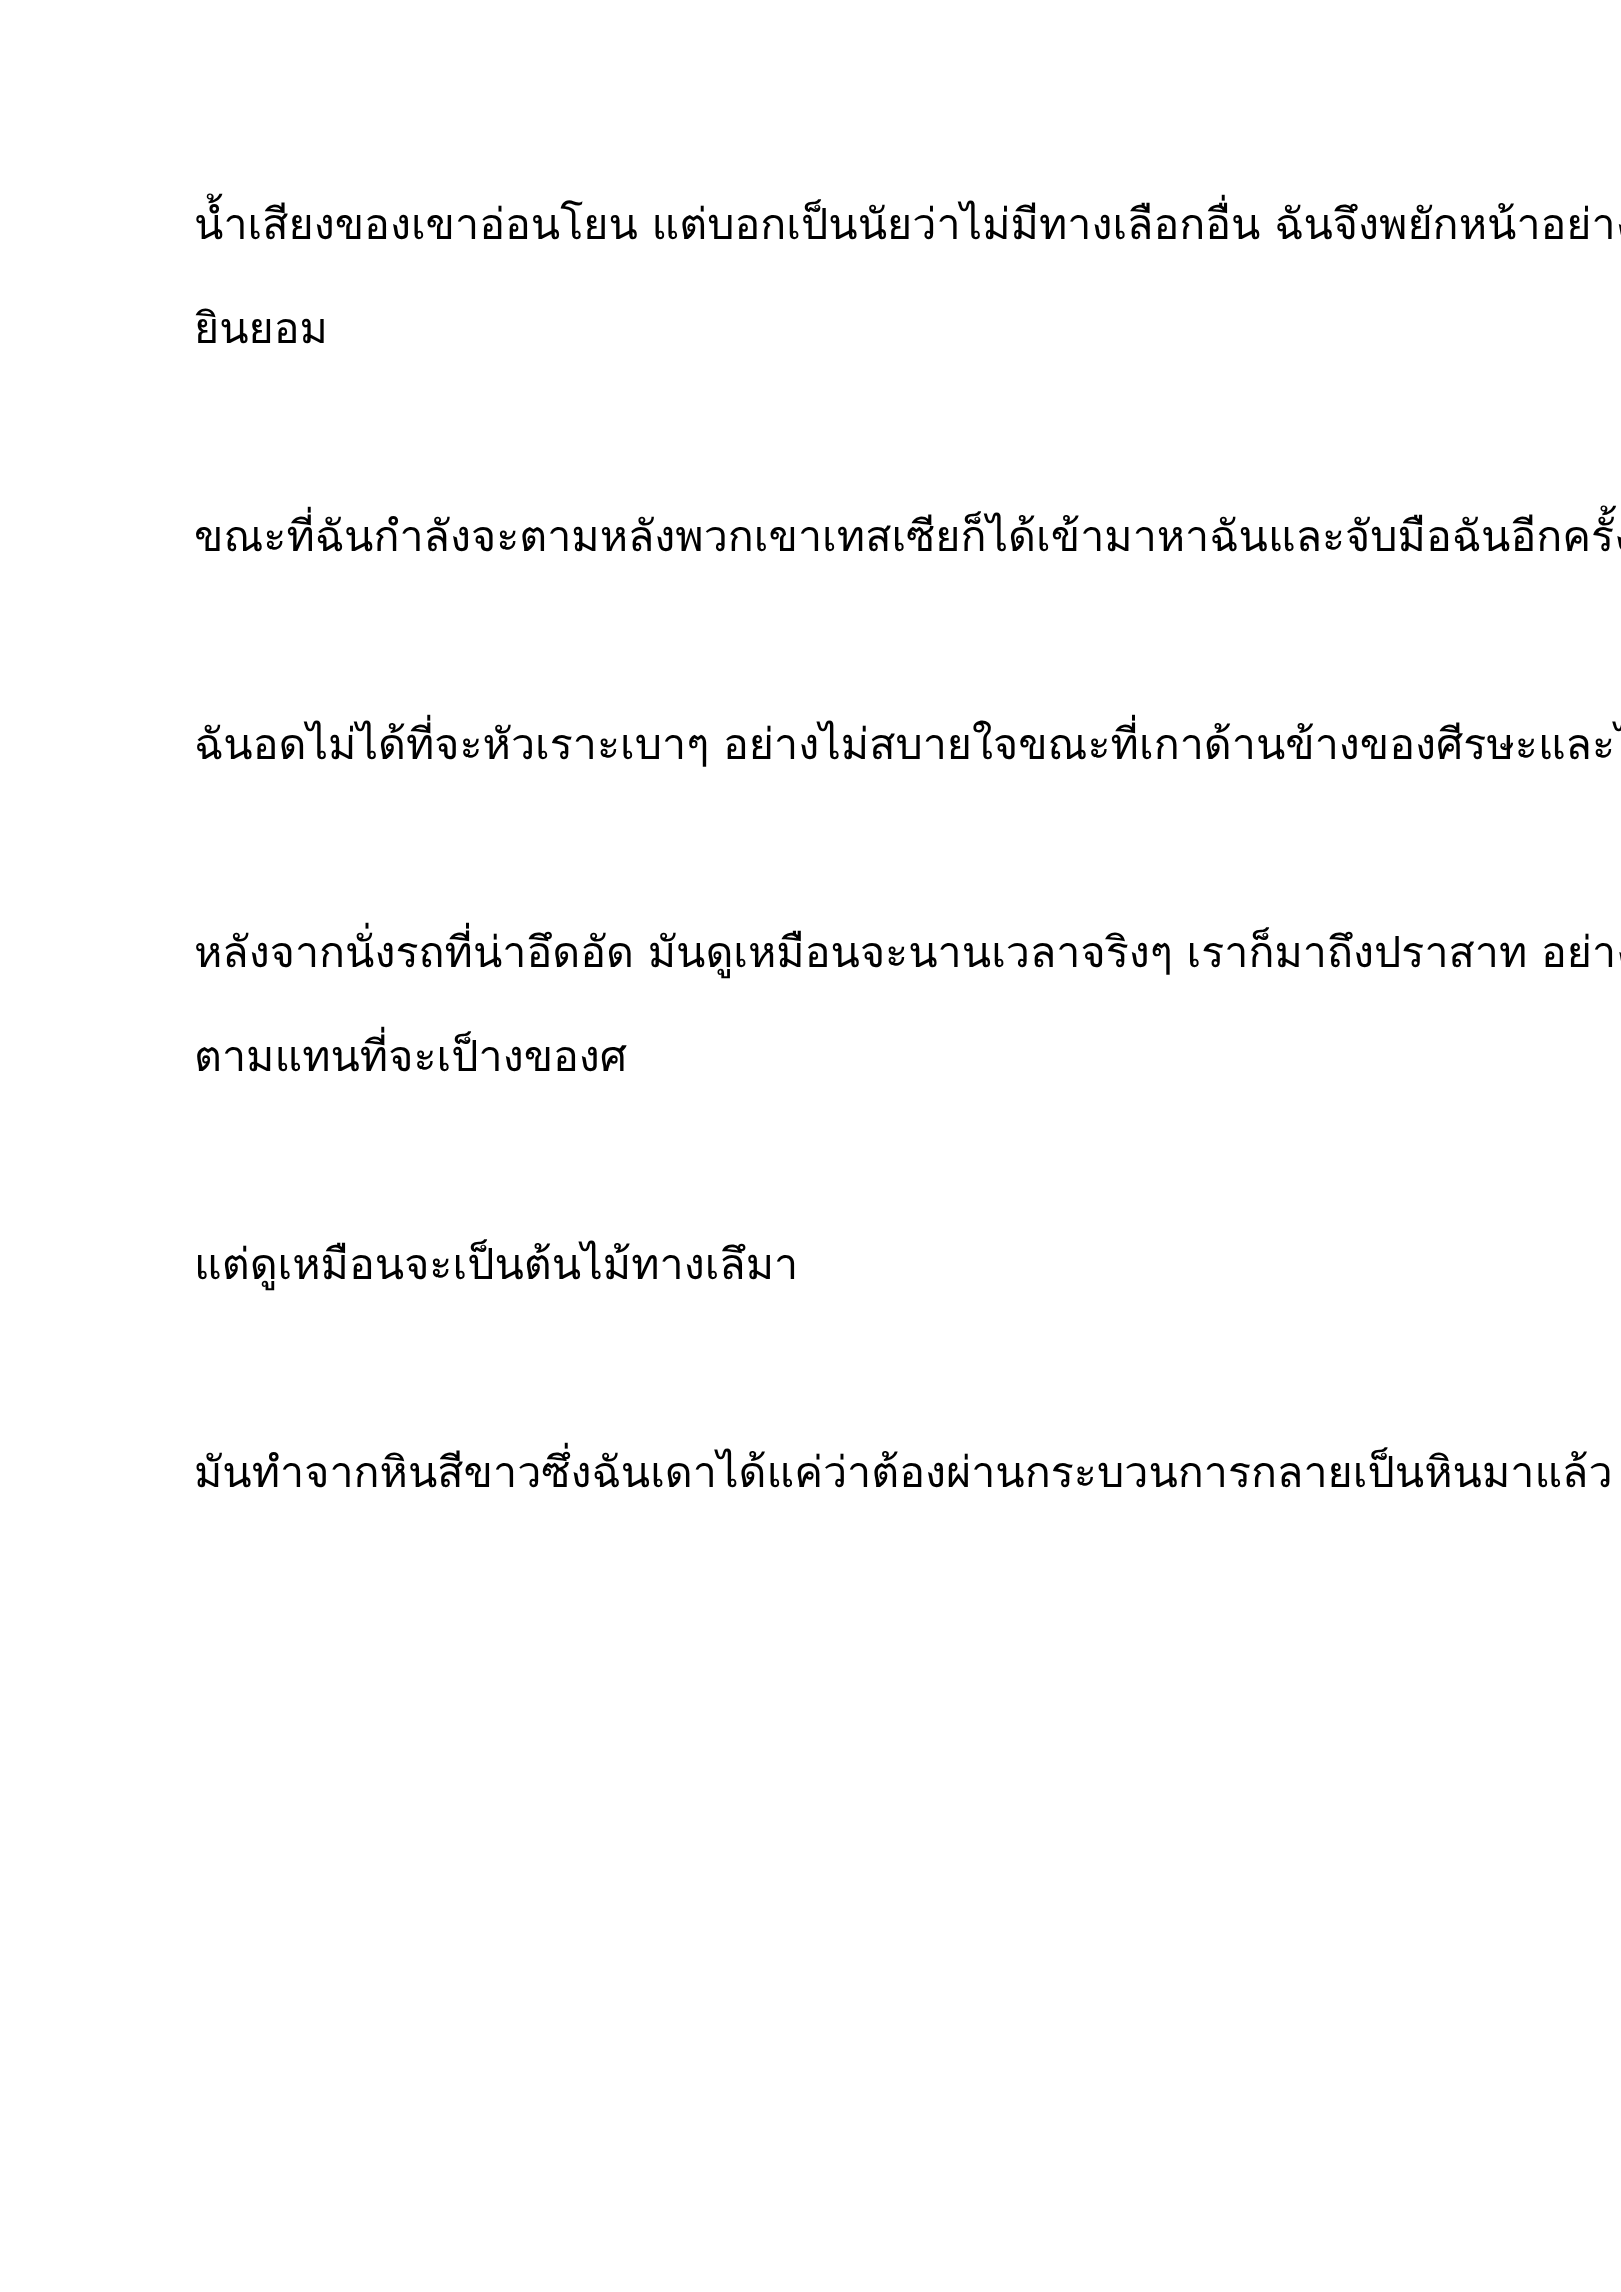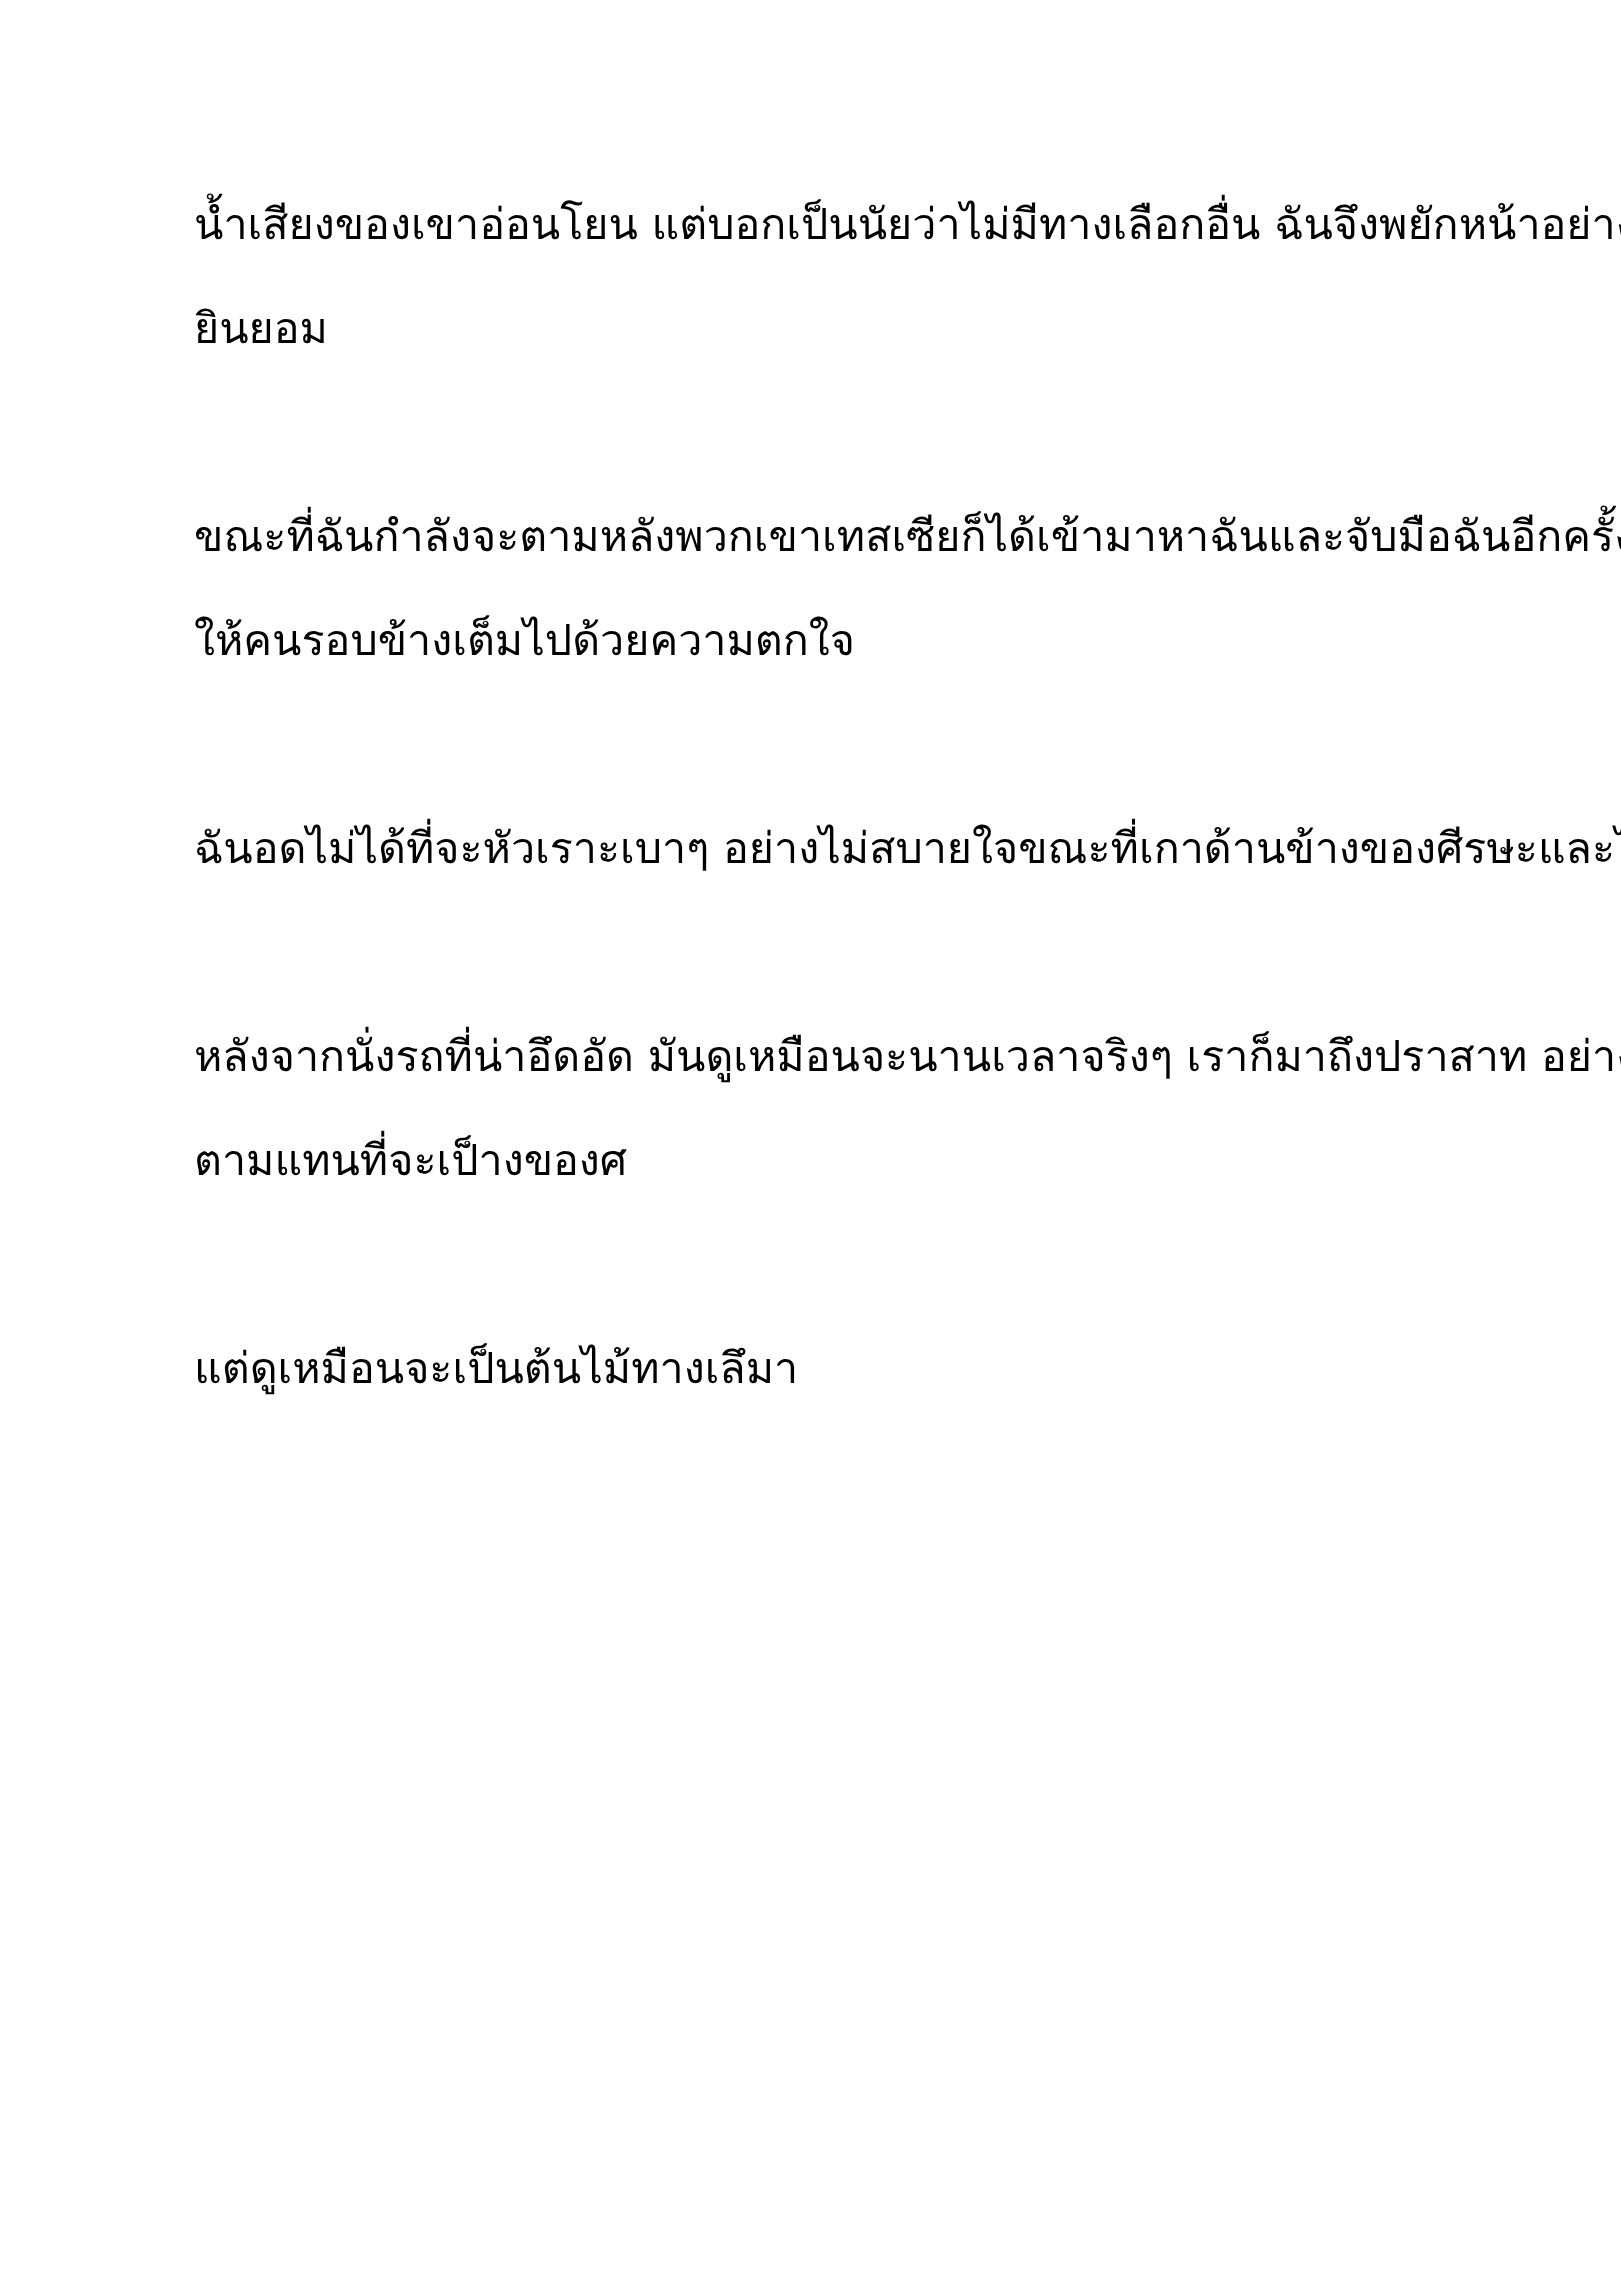--- a/index.html
+++ b/index.html
@@ -43,33 +43,35 @@
 <div class="page">
   <div class="doc-body">
 
     <div class="paragraph">
       <div class="text-line">น้ำเสียงของเขาอ่อนโยน แต่บอกเป็นนัยว่าไม่มีทางเลือกอื่น ฉันจึงพยักหน้าอย่าง</div>
       <div class="text-line">ยินยอม</div>
     </div>
 
     <div class="paragraph">
       <div class="text-line">ขณะที่ฉันกำลังจะตามหลังพวกเขาเทสเซียก็ได้เข้ามาหาฉันและจับมือฉันอีกครั้งทำ</div>
-      <div class="text-line">ให้คนรอบข้างเต็มไปด้วยความตกใจ</div>
     </div>
 
     <div class="paragraph">
       <div class="text-line">ฉันอดไม่ได้ที่จะหัวเราะเบาๆ อย่างไม่สบายใจขณะที่เกาด้านข้างของศีรษะและไม่</div>
     </div>
 
     <div class="paragraph">
       <div class="text-line">หลังจากนั่งรถที่น่าอึดอัด มันดูเหมือนจะนานเวลาจริงๆ เราก็มาถึงปราสาท อย่างไรก็</div>
       <div class="text-line">ตามแทนที่จะเป็างของศ</div>
     </div>
 
     <div class="paragraph">
       <div class="text-line">แต่ดูเหมือนจะเป็นต้นไม้ทางเลึมา</div>
     </div>
 
 
+    <div class="paragraph">
+      <div class="text-line">มันทำจากหินสีขาวซึ่งฉันเดาได้แค่ว่าต้องผ่านกระบวนการกลายเป็นหินมาแล้ว</div>
+    </div>
 
   </div>
 </div>
 
 
 </body></html>

